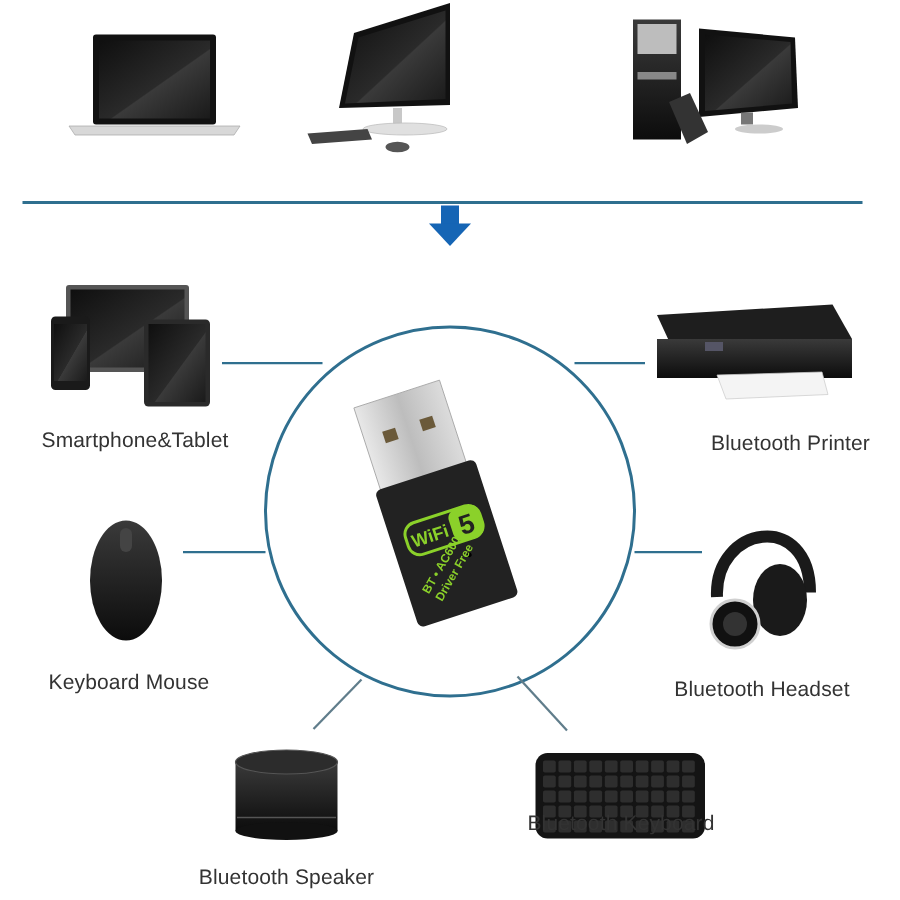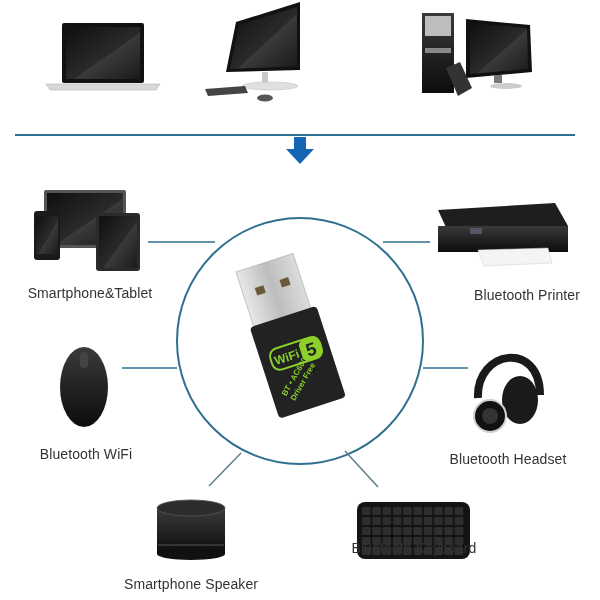--- a/index.html
+++ b/index.html
@@ -173,16 +173,16 @@
         <rect x="423.8" y="547" width="8.5" height="8" rx="1.2" fill="#2e2e2e"></rect>
         <rect x="434.1" y="547" width="8.5" height="8" rx="1.2" fill="#2e2e2e"></rect>
         <rect x="444.4" y="547" width="8.5" height="8" rx="1.2" fill="#2e2e2e"></rect>
         <rect x="454.7" y="547" width="8.5" height="8" rx="1.2" fill="#2e2e2e"></rect>
       </g>
   </g>
 </svg>
 
 <div class="label" style="left:20px;top:285px;width:140px;">Smartphone&amp;Tablet</div>
 <div class="label" style="left:440px;top:287px;width:140px;text-align:right;">Bluetooth Printer</div>
-<div class="label" style="left:16px;top:446px;width:140px;">Bluetooth WiFi</div>
+<div class="label" style="left:16px;top:446px;width:140px;">Keyboard Mouse</div>
 <div class="label" style="left:438px;top:451px;width:140px;">Bluetooth Headset</div>
-<div class="label" style="left:121px;top:576px;width:140px;">Smartphone Speaker</div>
+<div class="label" style="left:121px;top:576px;width:140px;">Bluetooth Speaker</div>
 <div class="label" style="left:344px;top:540px;width:140px;">Bluetooth Keyboard</div>
 
 </body></html>

